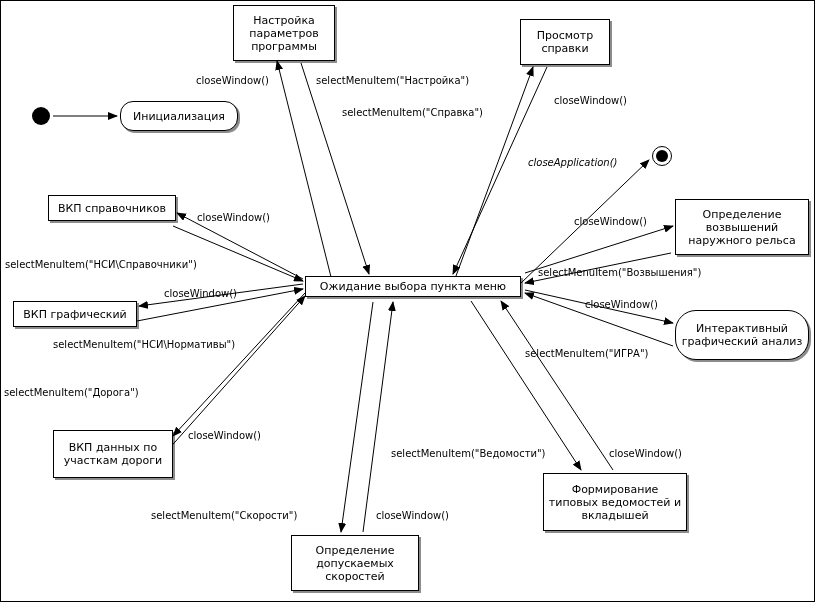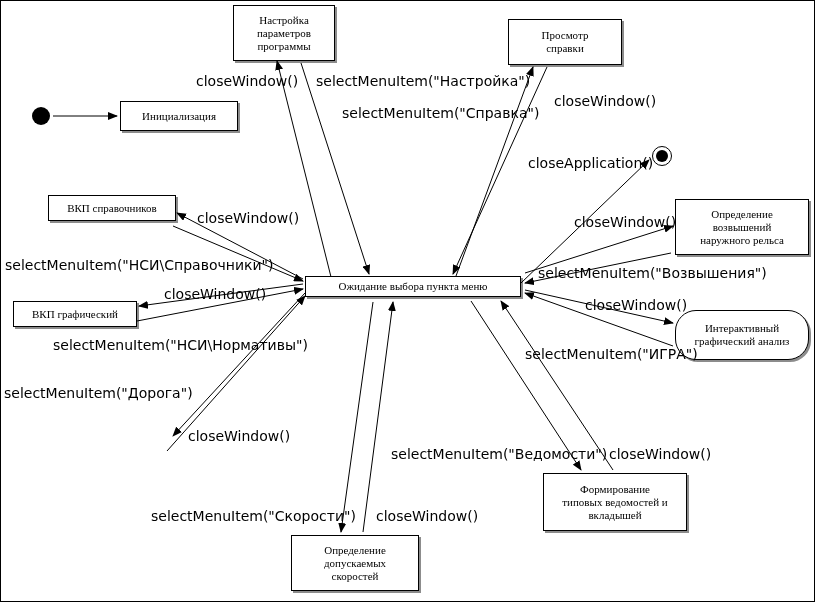--- a/index.html
+++ b/index.html
@@ -33,24 +33,24 @@
     display: flex;
     align-items: center;
     justify-content: center;
     text-align: center;
     font-size: 11px;
     line-height: 13px;
     color: #000000;
     box-shadow: 2px 2px 0 rgba(0,0,0,0.45);
     padding: 2px 3px;
   }
-  .node span { display: block; width: 100%; font-family: Liberation Serif, serif; }
+  .node span { display: block; width: 100%; }
   .label {
     position: absolute;
-    font-size: 14px;
+    font-size: 10px;
     line-height: 12px;
     color: #000000;
     white-space: nowrap;
     background: transparent;
   }
   .start-state {
     position: absolute;
     width: 18px;
     height: 18px;
     border-radius: 50%;
@@ -117,37 +117,41 @@
       <path d="M470,300 L580,469"></path>
       <path d="M612,469 L500,300"></path>
     </g>
   </svg>
 
   <div class="start-state" style="left:31px;top:106px;"></div>
   <div class="end-state-outer" style="left:651px;top:145px;">
     <div class="end-state-inner" style="left:3px;top:3px;"></div>
   </div>
 
-  <div class="node" style="left:119px;top:100px;width:118px;height:30px;">
+  <div class="node" style="left:119px;top:100px;width:118px;height:30px;border-radius:13px;">
       <span>Инициализация</span>
     </div>
   <div class="node" style="left:232px;top:4px;width:102px;height:56px;">
       <span style="white-space:pre-line;">Настройка
 параметров
 программы</span>
     </div>
-  <div class="node" style="left:507px;top:18px;width:114px;height:46px;">
+  <div class="node" style="left:519px;top:18px;width:90px;height:46px;">
       <span style="white-space:pre-line;">Просмотр
 справки</span>
     </div>
   <div class="node" style="left:47px;top:194px;width:128px;height:26px;">
       <span>ВКП справочников</span>
     </div>
   <div class="node" style="left:12px;top:300px;width:124px;height:26px;">
       <span>ВКП графический</span>
+    </div>
+  <div class="node" style="left:52px;top:429px;width:120px;height:48px;">
+      <span style="white-space:pre-line;">ВКП данных по
+участкам дороги</span>
     </div>
   <div class="node" style="left:290px;top:534px;width:128px;height:56px;">
       <span style="white-space:pre-line;">Определение
 допускаемых
 скоростей</span>
     </div>
   <div class="node" style="left:542px;top:472px;width:144px;height:58px;">
       <span style="white-space:pre-line;">Формирование
 типовых ведомостей и
 вкладышей</span>
@@ -162,21 +166,21 @@
 наружного рельса</span>
     </div>
   <div class="node" style="left:304px;top:275px;width:216px;height:21px;">
       <span>Ожидание выбора пункта меню</span>
     </div>
 
   <div class="label" style="left:195px;top:74px;">closeWindow()</div>
   <div class="label" style="left:315px;top:74px;">selectMenuItem("Настройка")</div>
   <div class="label" style="left:341px;top:106px;">selectMenuItem("Справка")</div>
   <div class="label" style="left:553px;top:94px;">closeWindow()</div>
-  <div class="label" style="left:527px;top:156px;">closeApplication()</div>
+  <div class="label" style="left:527px;top:156px;font-style:italic;">closeApplication()</div>
   <div class="label" style="left:573px;top:215px;">closeWindow()</div>
   <div class="label" style="left:537px;top:266px;">selectMenuItem("Возвышения")</div>
   <div class="label" style="left:196px;top:211px;">closeWindow()</div>
   <div class="label" style="left:4px;top:258px;">selectMenuItem("НСИ\Справочники")</div>
   <div class="label" style="left:163px;top:287px;">closeWindow()</div>
   <div class="label" style="left:52px;top:338px;">selectMenuItem("НСИ\Нормативы")</div>
   <div class="label" style="left:584px;top:298px;">closeWindow()</div>
   <div class="label" style="left:524px;top:347px;">selectMenuItem("ИГРА")</div>
   <div class="label" style="left:3px;top:386px;">selectMenuItem("Дорога")</div>
   <div class="label" style="left:187px;top:429px;">closeWindow()</div>

